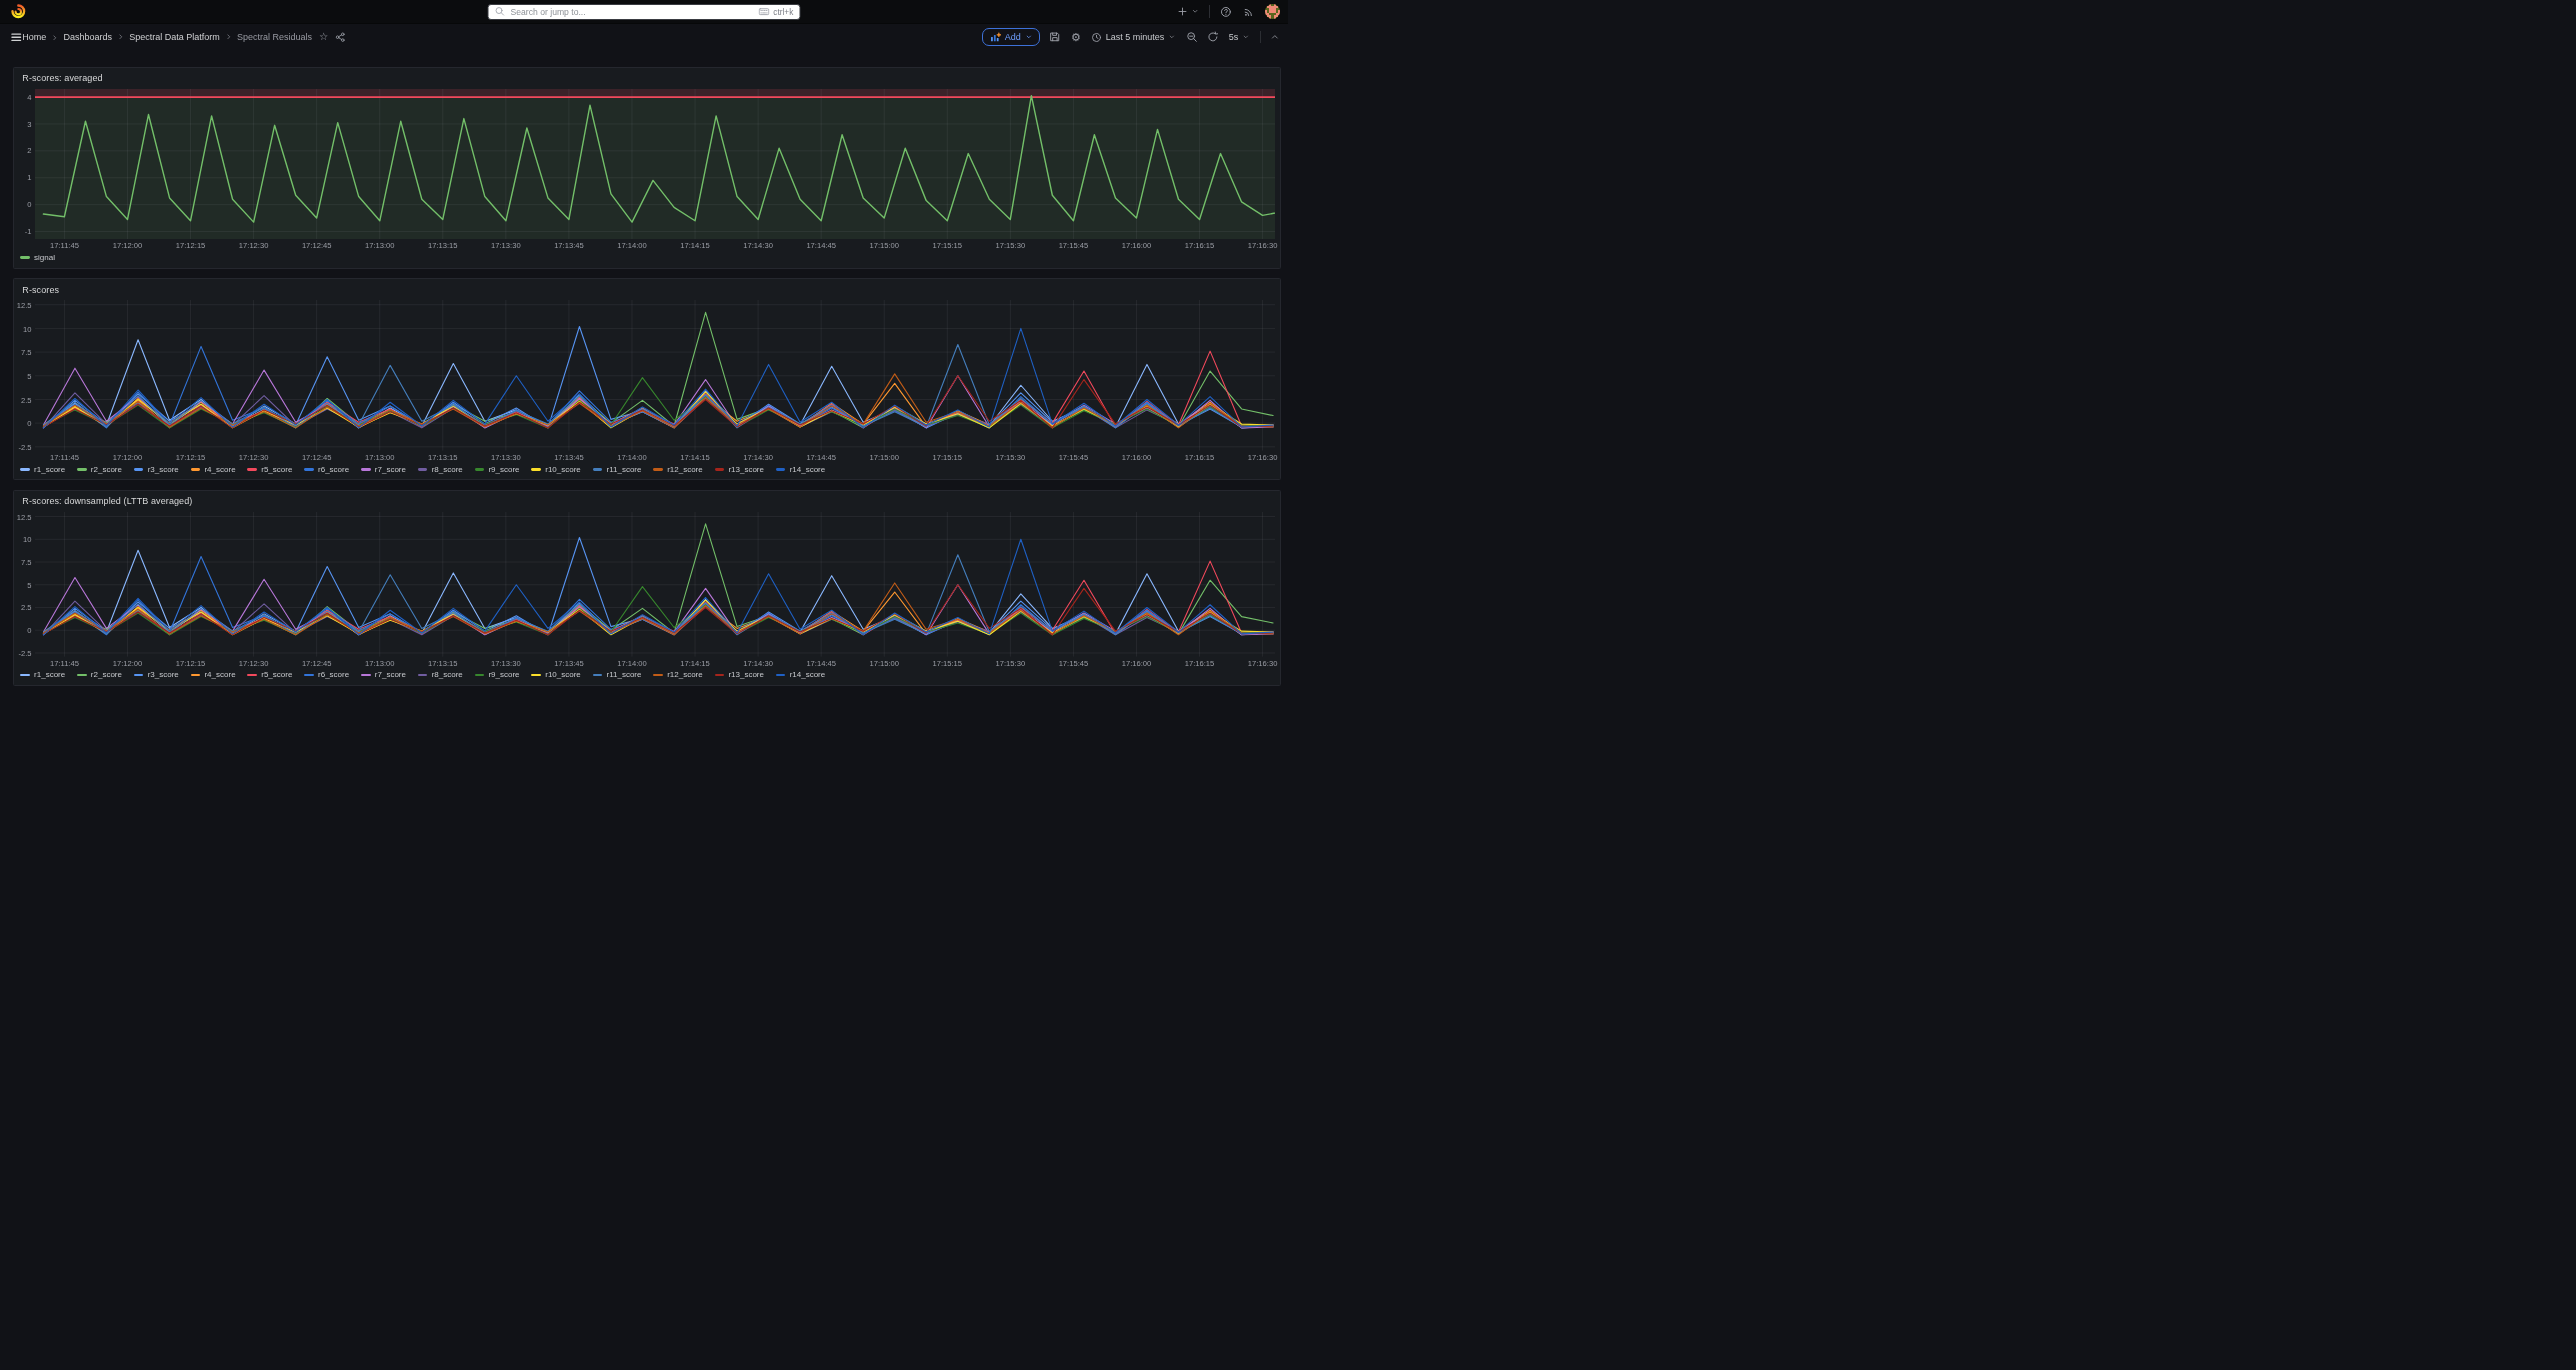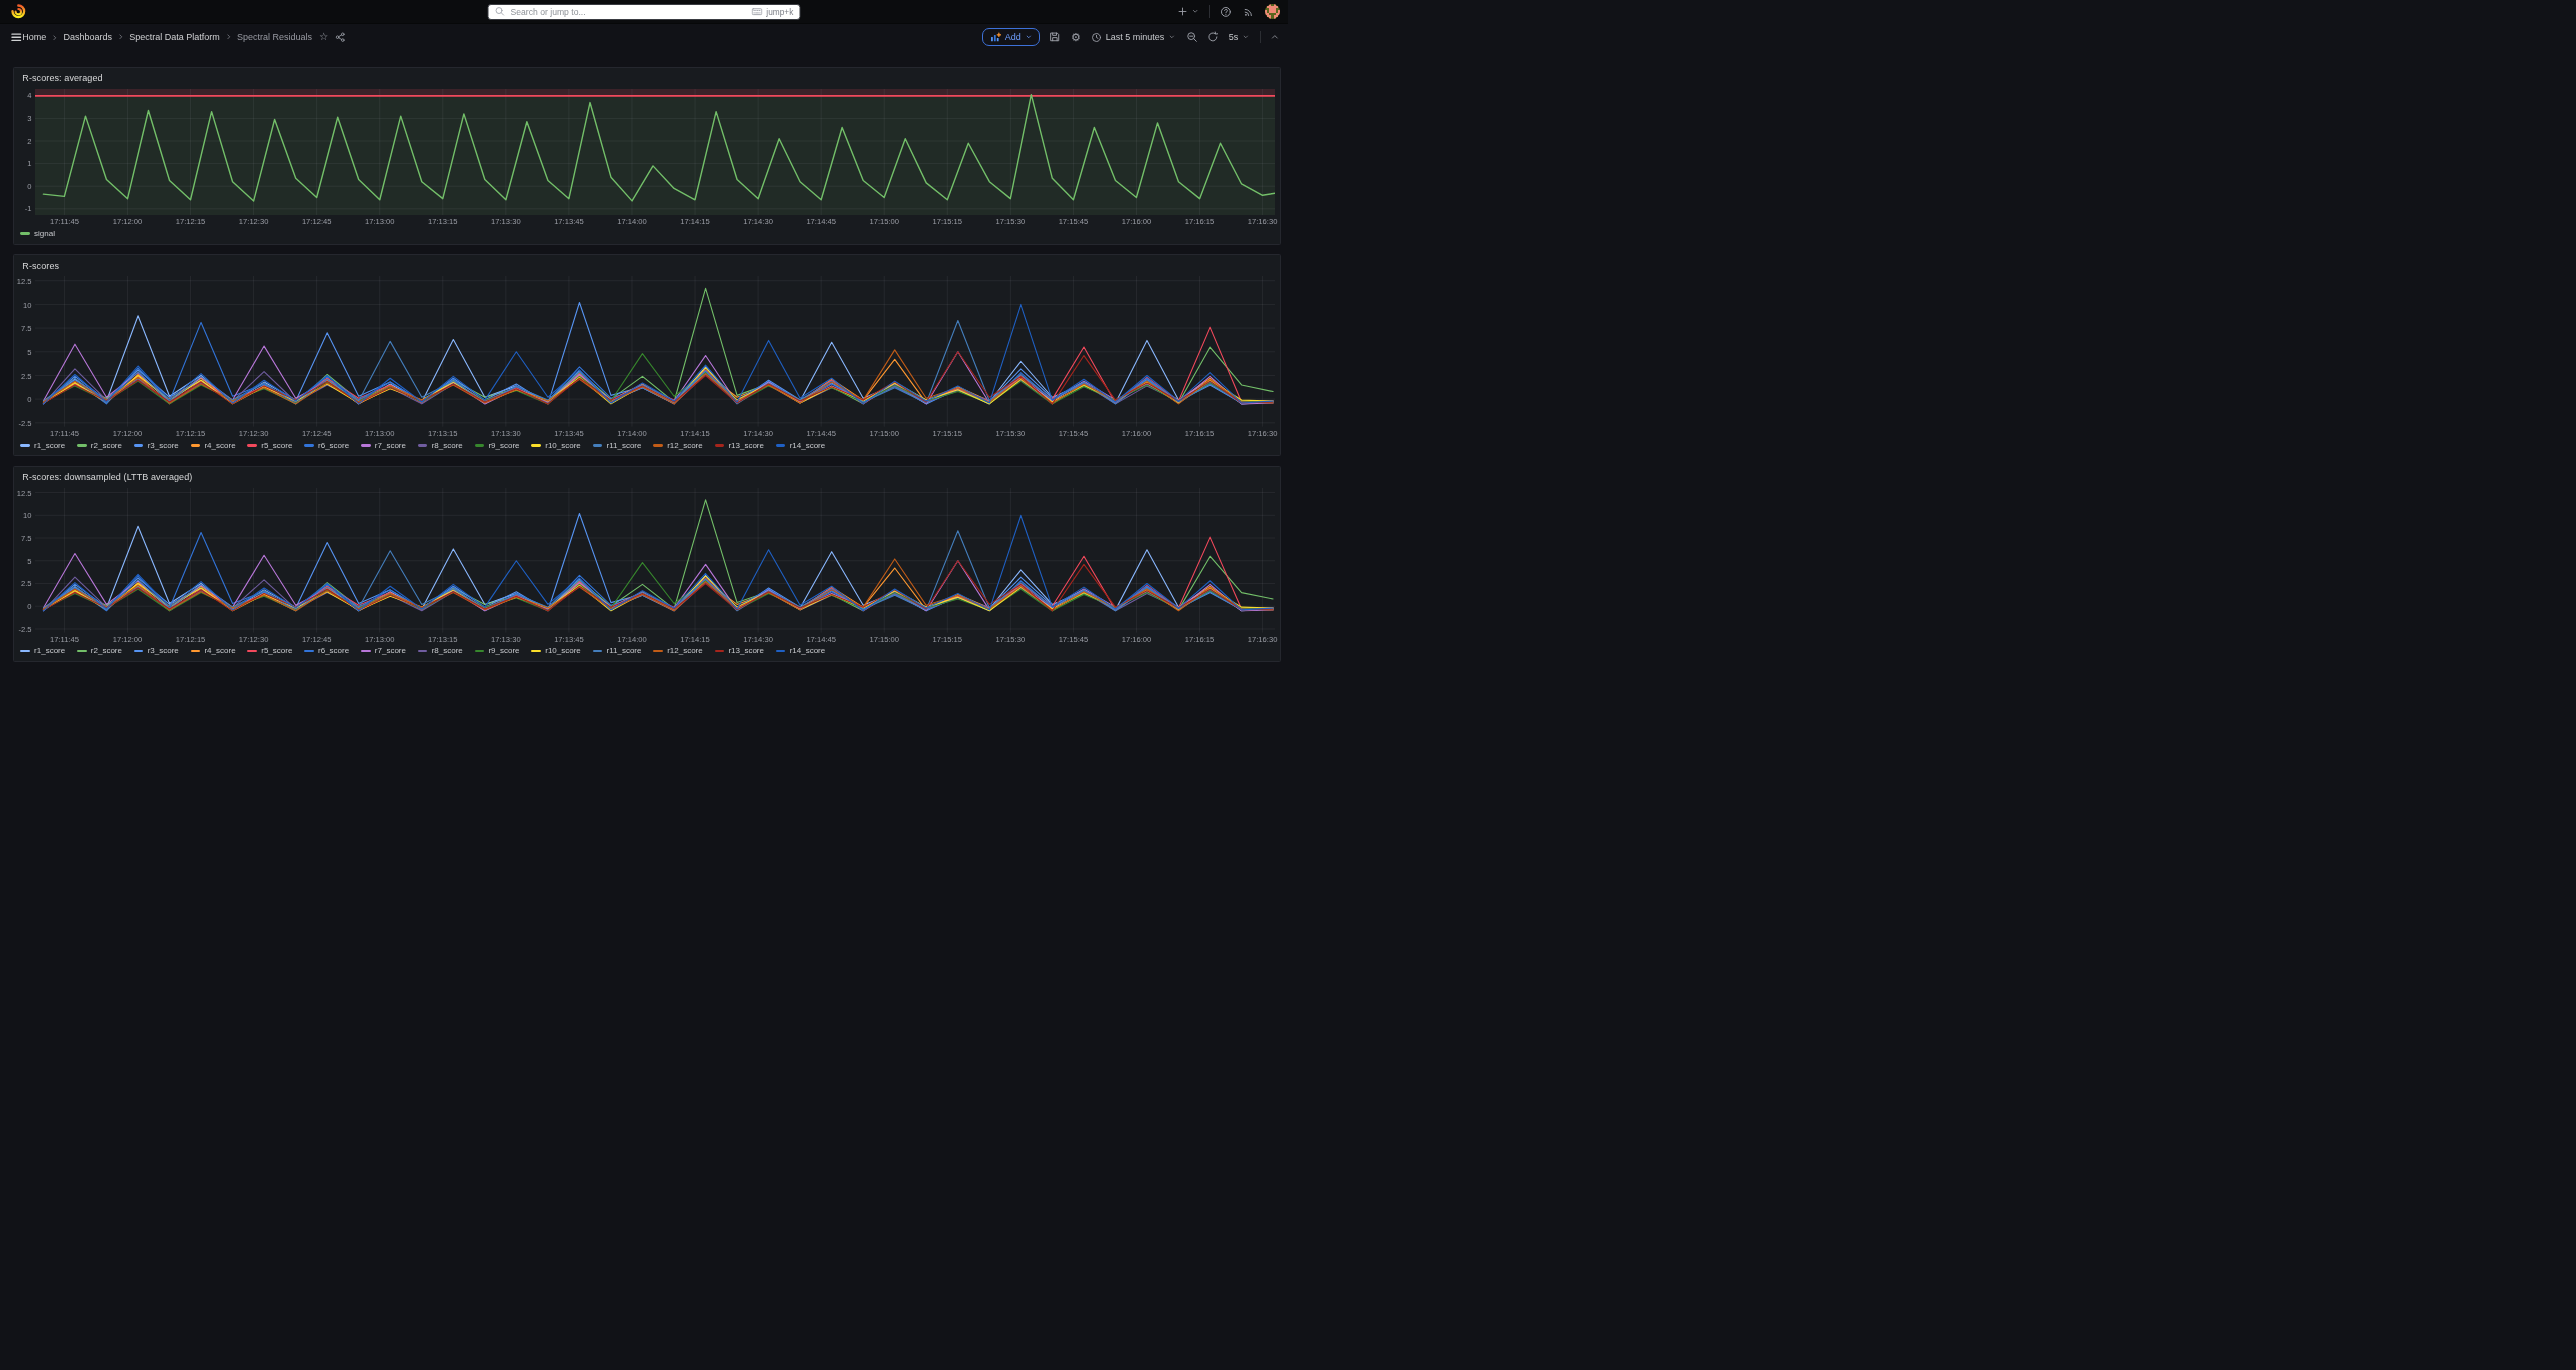--- a/index.html
+++ b/index.html
@@ -73,21 +73,21 @@
         </svg>
     </span>
     <span class="ph">Search or jump to...</span>
     <span class="kbd">
       <span>
         <svg class="ic" width="11" height="11" viewBox="0 0 16 16">
             <rect x="1" y="4" width="14" height="8.5" rx="1.5"></rect>
             <path d="M3.4 6.6h.9M6 6.6h.9M8.6 6.6h.9M11.2 6.6h1.2M3.4 10h.9M6 10h4.1M11.8 10h.8"></path>
           </svg>
       </span>
-      <span>jump+k</span>
+      <span>ctrl+k</span>
     </span>
   </button>
 
   <div class="tb-right">
     <button class="tb-group">
       <span>
         <svg class="ic" width="11" height="11" viewBox="0 0 16 16">
             <path d="M8 3v10M3 8h10"></path>
           </svg>
       </span>
@@ -270,21 +270,21 @@
       <span>
         <svg class="ic" width="9.7" height="9.7" viewBox="0 0 16 16">
             <path d="M4 10l4-4 4 4"></path>
           </svg>
       </span>
     </button>
   </div>
 </nav>
 
 <main class="dash">
-  <section class="panel" style="height:178px">
+  <section class="panel" style="height:202px">
     <header class="panel-header">
       <h2>R-scores: averaged</h2>
     </header>
     <div class="chart">
       <div class="ygutter">
           <div class="ylab" style="top: 94.6429%;">-1</div>
           <div class="ylab" style="top: 76.7857%;">0</div>
           <div class="ylab" style="top: 58.9286%;">1</div>
           <div class="ylab" style="top: 41.0714%;">2</div>
           <div class="ylab" style="top: 23.2143%;">3</div>

